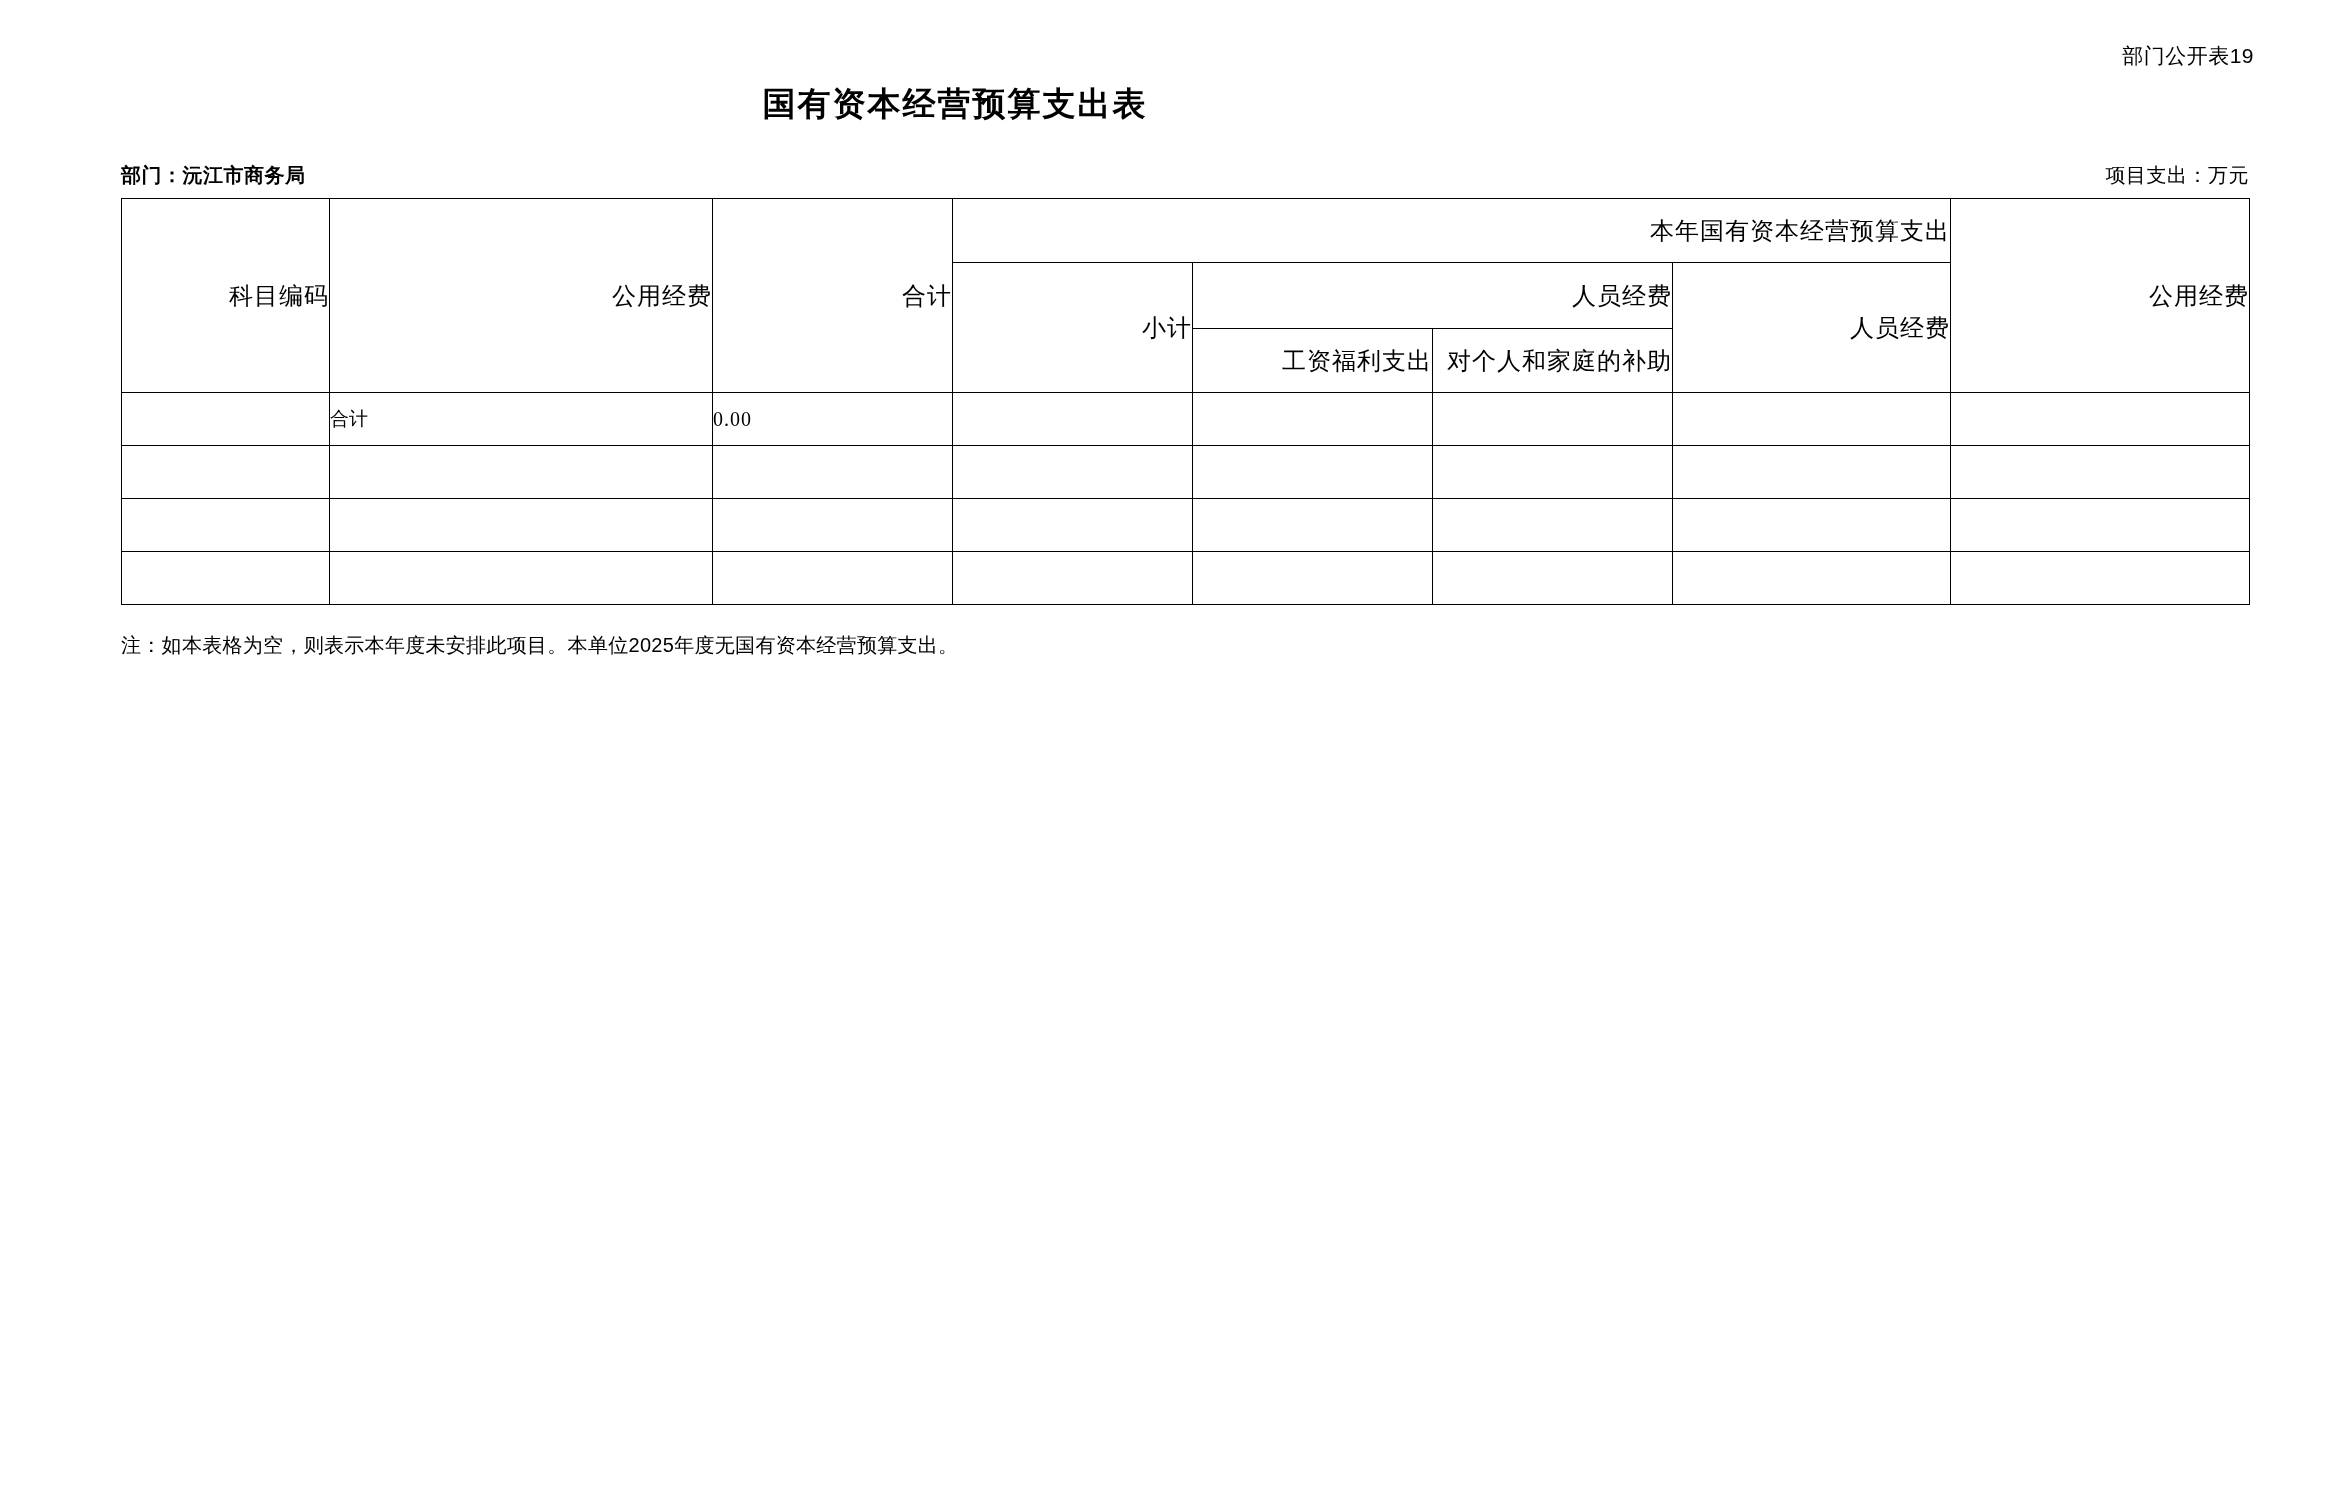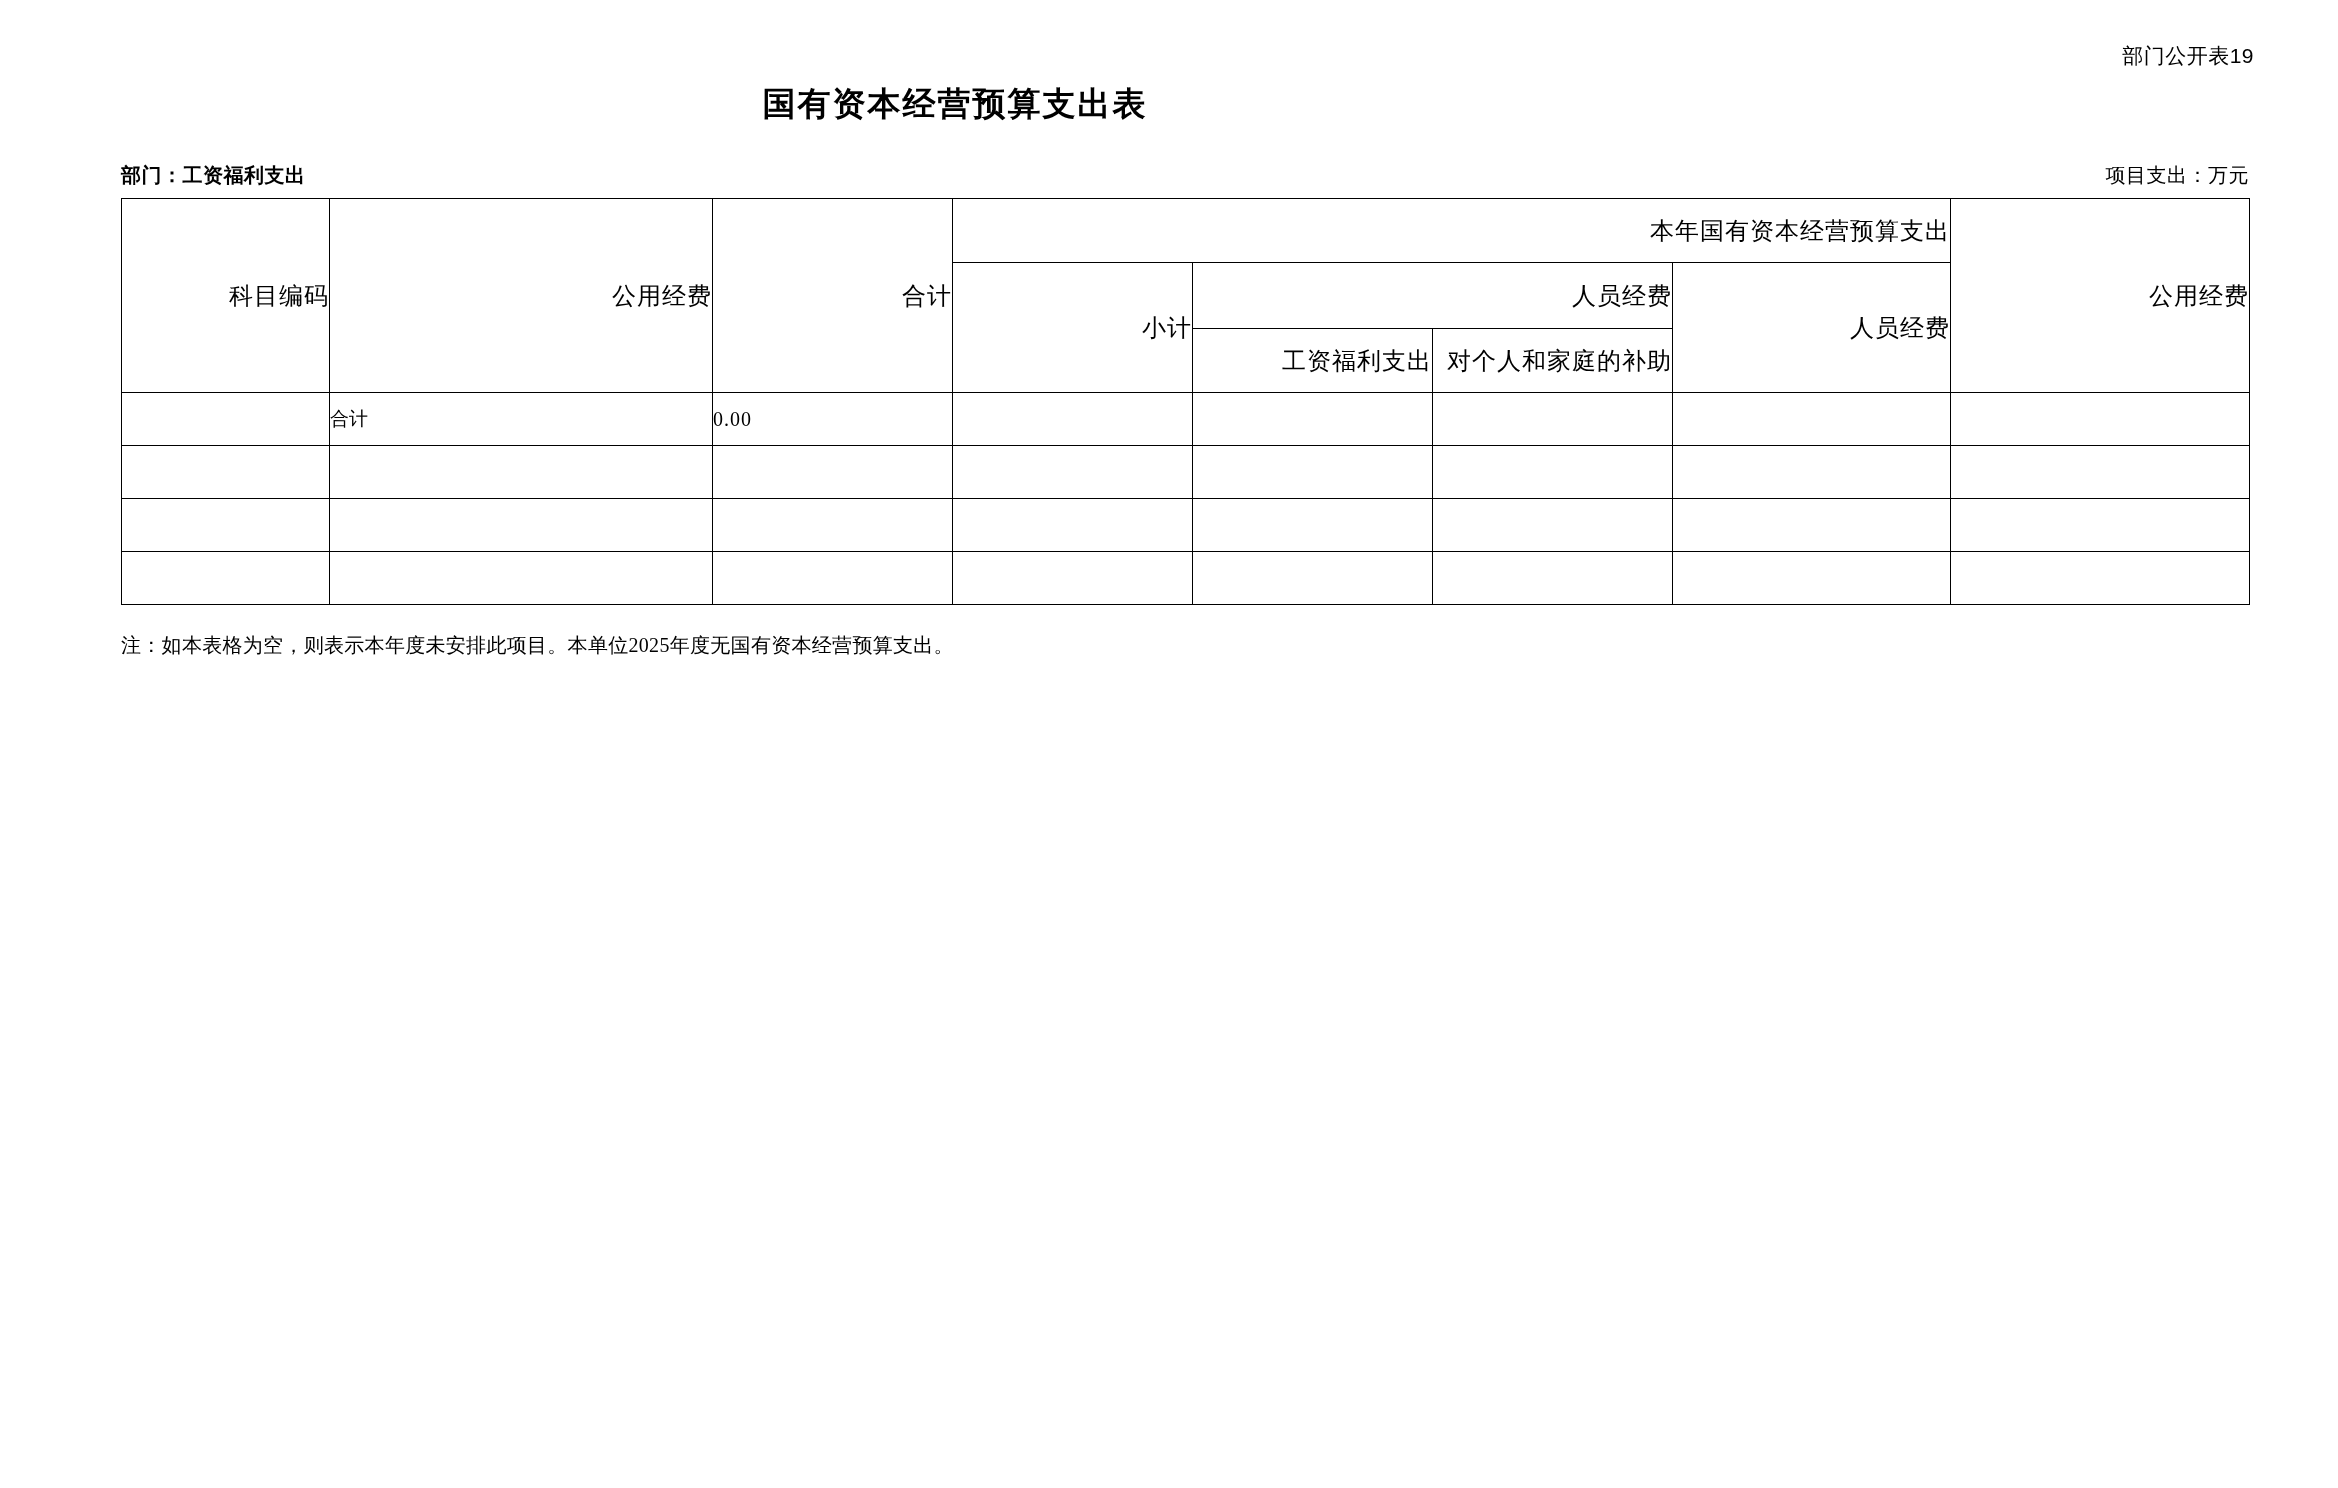--- a/index.html
+++ b/index.html
@@ -106,35 +106,35 @@
     padding-right: 12px;
     font-family: "Liberation Serif", "DejaVu Serif", serif;
     font-size: 20px;
     letter-spacing: 1px;
   }
   .note {
     position: absolute;
     top: 632px;
     left: 105px;
     font-size: 20px;
-    font-family: Liberation Serif, serif;
+    font-family: Liberation Sans, sans-serif;
     letter-spacing: 0.3px;
   }
 </style>
 </head>
 <body>
 
 <div class="page">
 
   <div class="sheet-tag">部门公开表19</div>
 
   <div class="doc-title">国有资本经营预算支出表</div>
 
   <div class="meta-row">
-    <div class="meta-left">部门：工资福利支出</div>
+    <div class="meta-left">部门：沅江市商务局</div>
     <div class="meta-right">项目支出：万元</div>
   </div>
 
   <table class="budget">
     <colgroup>
       <col style="width:208px">
       <col style="width:383px">
       <col style="width:240px">
       <col style="width:240px">
       <col style="width:240px">

